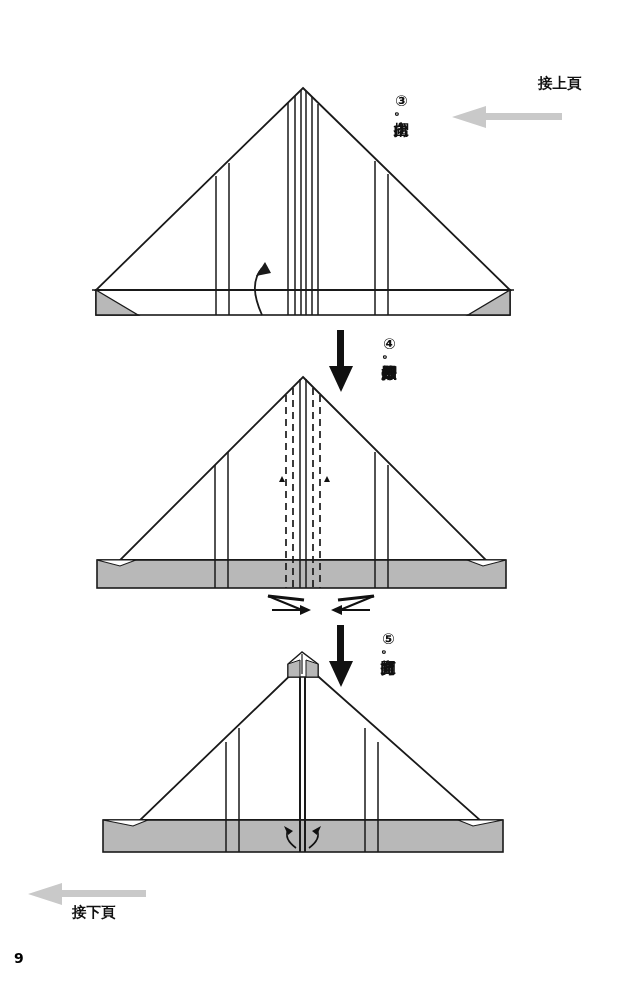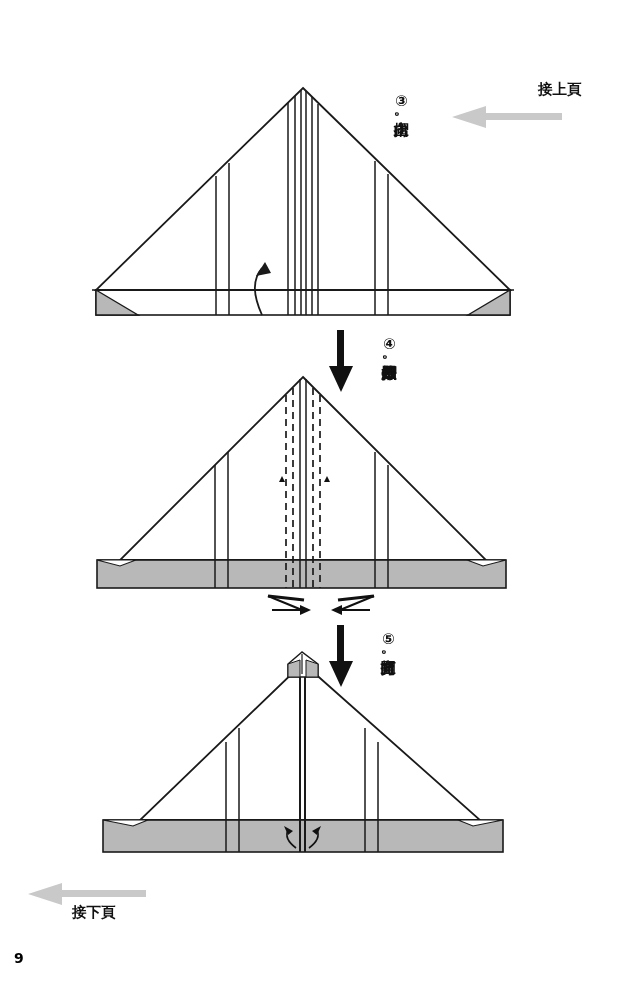--- a/index.html
+++ b/index.html
@@ -57,21 +57,21 @@
     font-size: 14px;
     font-weight: 700;
     color: #000;
   }
 </style>
 </head>
 <body>
 
 <div id="page">
 
-  <div class="hcaption" style="left:538px; top:80px;">接上頁</div>
+  <div class="hcaption" style="left:538px; top:74px;">接上頁</div>
 
   <svg width="120" height="30" style="position:absolute; left:452px; top:103px;">
     <polygon points="0,14 34,3 34,25" fill="#c9c9c9"></polygon>
     <rect x="32" y="10" width="78" height="7" fill="#c9c9c9"></rect>
   </svg>
 
   <div class="vcaption" style="left:393px; top:92px; height:110px;">③向上摺。</div>
 
   <div class="figure" style="top:0px; height:340px;">
   <svg width="638" height="340" viewBox="0 0 638 340">

